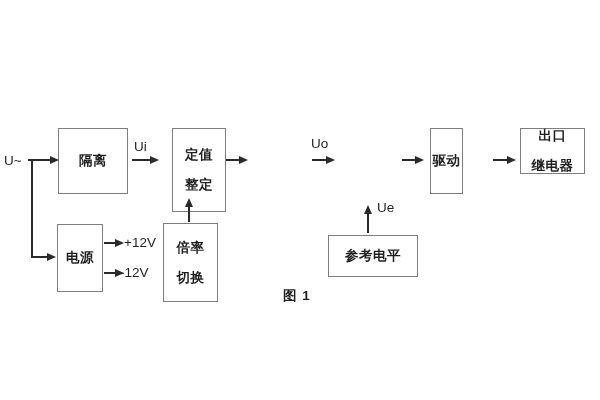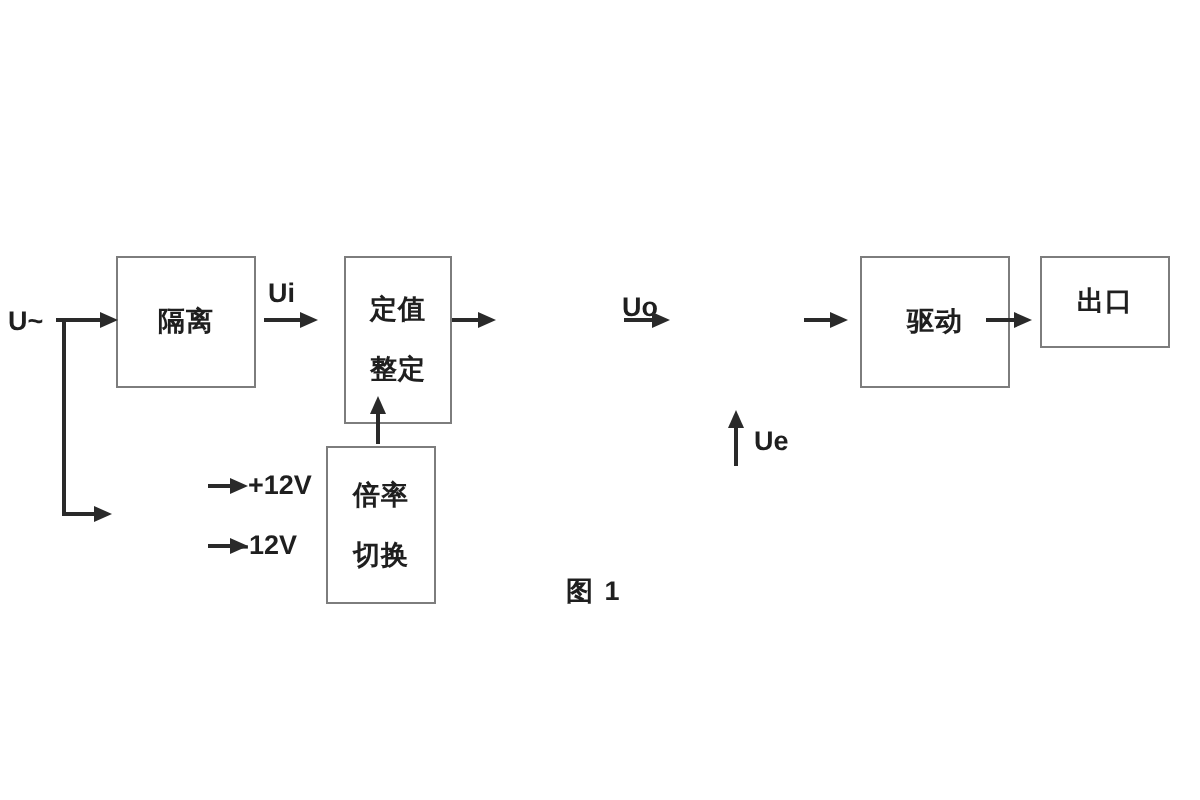--- a/index.html
+++ b/index.html
@@ -7,21 +7,21 @@
     position:relative;width:600px;height:400px;background:#ffffff;overflow:hidden;
     font-family:"Liberation Sans","DejaVu Sans",sans-serif;
   }
   .box{
     position:absolute;box-sizing:border-box;border:1.5px solid #7d7d7d;background:#ffffff;
     display:flex;flex-direction:column;align-items:center;justify-content:center;
     font-size:13.5px;font-weight:700;color:#1f1f1f;line-height:30px;text-align:left;
     letter-spacing:.5px;white-space:nowrap;
   }
   .lbl{
-    position:absolute;font-size:13.5px;font-weight:700;color:#1f1f1f;white-space:nowrap;
+    position:absolute;font-size:13.5px;font-weight:400;color:#1f1f1f;white-space:nowrap;
   }
   .hline{position:absolute;height:2px;background:#2a2a2a;}
   .vline{position:absolute;width:2px;background:#2a2a2a;}
   .ar-r{position:absolute;width:0;height:0;
     border-top:4.5px solid transparent;border-bottom:4.5px solid transparent;
     border-left:9px solid #2a2a2a;}
   .ar-u{position:absolute;width:0;height:0;
     border-left:4.5px solid transparent;border-right:4.5px solid transparent;
     border-bottom:9px solid #2a2a2a;}
   .caption{position:absolute;font-size:13.5px;font-weight:700;color:#1f1f1f;letter-spacing:1px;text-align:center;}
@@ -35,39 +35,46 @@
     <span>隔离</span>
   </div>
 
   <div class="box" style="left:172px;top:128px;width:54px;height:84px">
     <span>定值</span>
     <span>整定</span>
   </div>
 
 
 
-  <div class="box" style="left:430px;top:128px;width:75px;height:66px">
+  <div class="box" style="left:430px;top:128px;width:33px;height:66px">
     <span>驱动</span>
   </div>
 
   <div class="box" style="left:520px;top:128px;width:65px;height:46px">
     <span>出口</span>
+    <span>继电器</span>
   </div>
 
+  <div class="box" style="left:57px;top:224px;width:46px;height:68px">
+    <span>电源</span>
+  </div>
 
   <div class="box" style="left:163px;top:223px;width:55px;height:79px">
     <span>倍率</span>
     <span>切换</span>
   </div>
 
+  <div class="box" style="left:328px;top:235px;width:90px;height:42px">
+    <span>参考电平</span>
+  </div>
 
   <span class="lbl" style="left:4px;top:153px">U~</span>
   <span class="lbl" style="left:134px;top:139px">Ui</span>
-  <span class="lbl" style="left:311px;top:146px">Uo</span>
-  <span class="lbl" style="left:377px;top:213px">Ue</span>
+  <span class="lbl" style="left:311px;top:136px">Uo</span>
+  <span class="lbl" style="left:377px;top:200px">Ue</span>
   <span class="lbl" style="left:124px;top:235px">+12V</span>
   <span class="lbl" style="left:120px;top:265px">-12V</span>
 
   <div class="hline" style="left:28px;top:159px;width:23px"></div>
   <div class="ar-r" style="left:50px;top:155.5px"></div>
   <div class="vline" style="left:31px;top:159px;height:99px"></div>
   <div class="hline" style="left:31px;top:256px;width:17px"></div>
   <div class="ar-r" style="left:47px;top:252.5px"></div>
 
   <div class="hline" style="left:132px;top:159px;width:19px"></div>

